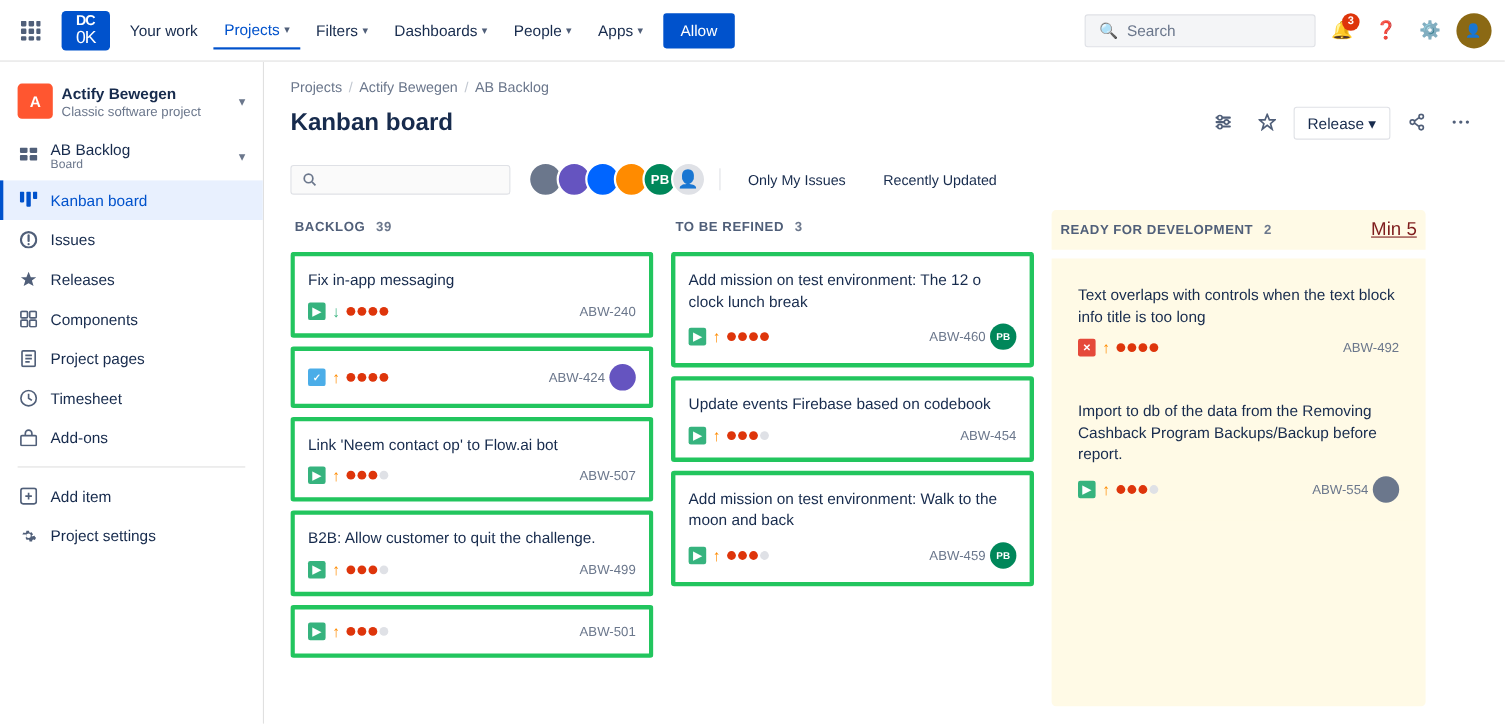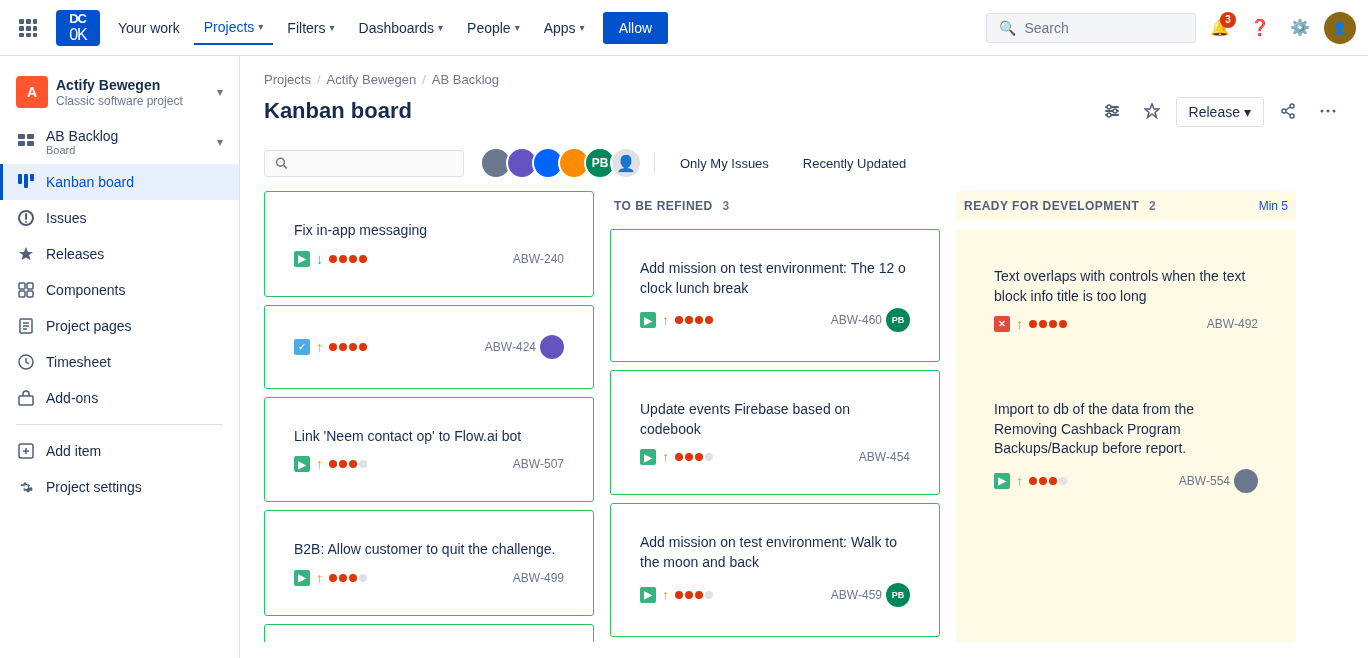--- a/index.html
+++ b/index.html
@@ -112,22 +112,22 @@
     .kanban-area { flex: 1; overflow-x: auto; overflow-y: hidden; padding: 0 24px 16px; display: flex; gap: 16px; }
     .kanban-column { min-width: 330px; max-width: 330px; display: flex; flex-direction: column; }
     .column-header { display: flex; align-items: center; justify-content: space-between; padding: 8px 4px; margin-bottom: 8px; }
     .column-title { font-size: 12px; font-weight: 600; text-transform: uppercase; letter-spacing: 0.04em; color: #505f79; }
     .column-count { font-size: 12px; color: #6b778c; margin-left: 6px; }
     .column-min { font-size: 12px; color: #6b778c; }
     .column-cards { display: flex; flex-direction: column; gap: 8px; overflow-y: auto; flex: 1; }
     .card {
       background: #fff;
       border-radius: 3px;
-      border: 1px solid #22c55e;
-      padding: 29px;
+      border: 4px solid #22c55e;
+      padding: 12px;
       cursor: pointer;
       transition: box-shadow 0.15s;
     }
     .card-title { font-size: 14px; color: #172b4d; margin-bottom: 10px; line-height: 1.4; }
     .card-footer { display: flex; align-items: center; justify-content: space-between; gap: 4px; }
     .card-meta { display: flex; align-items: center; gap: 6px; }
     .card-id { font-size: 12px; color: #6b778c; margin-left: auto; }
     .card-avatar { width: 24px; height: 24px; border-radius: 50%; display: flex; align-items: center; justify-content: center; font-size: 10px; font-weight: 700; color: #fff; flex-shrink: 0; }
     .dots { display: flex; gap: 2px; }
     .dot { width: 8px; height: 8px; border-radius: 50%; }
@@ -408,20 +408,23 @@
         <div class="av" style="background:#dfe1e6;width:32px;height:32px;border-radius:50%;border:2px solid #fff;display:flex;align-items:center;justify-content:center;font-size:16px;cursor:pointer;margin-left:-6px;">👤</div>
       </div>
       <div class="filter-divider"></div>
       <button class="filter-btn">Only My Issues</button>
       <button class="filter-btn">Recently Updated</button>
     </div>
 
     <div class="kanban-area">
 
       <div class="kanban-column">
+        <div class="column-header">
+          <span class="column-title">BACKLOG <span class="column-count">39</span></span>
+        </div>
         <div class="column-cards">
 
           <div class="card">
             <div class="card-title">Fix in-app messaging</div>
             <div class="card-footer">
               <div class="card-meta">
                 <div class="issue-type-icon icon-story">▶</div>
                 <span class="priority-icon priority-down">↓</span>
                 <div class="dots">
                   <div class="dot dot-red"></div>
@@ -560,21 +563,21 @@
               <span class="card-id">ABW-459</span>
               <div class="card-avatar" style="background:#00875a;font-size:9px;font-weight:700;">PB</div>
             </div>
           </div>
         </div>
       </div>
 
       <div class="kanban-column" style="min-width:340px;">
         <div class="column-header ready-header" style="display:flex;justify-content:space-between;align-items:center;padding:8px;border-radius:4px 4px 0 0;background:#fffae6;">
           <span class="column-title">READY FOR DEVELOPMENT <span class="column-count">2</span></span>
-          <span class="column-min" style="font-size:12px;color:#1d4ed8;">Min 5</span>
+          <span class="column-min" style="font-size:17px;color:#7f1d1d;text-decoration:underline;">Min 5</span>
         </div>
         <div class="column-cards" style="background:#fffae6;padding:8px;border-radius:0 0 4px 4px;min-height:400px;">
 
           <div class="card ready-card" style="background:#fffae6;border-color:#f0e6aa;">
             <div class="card-title">Text overlaps with controls when the text block info title is too long</div>
             <div class="card-footer">
               <div class="card-meta">
                 <div class="issue-type-icon icon-bug" style="font-size:9px;">✕</div>
                 <span class="priority-icon priority-up">↑</span>
                 <div class="dots">

